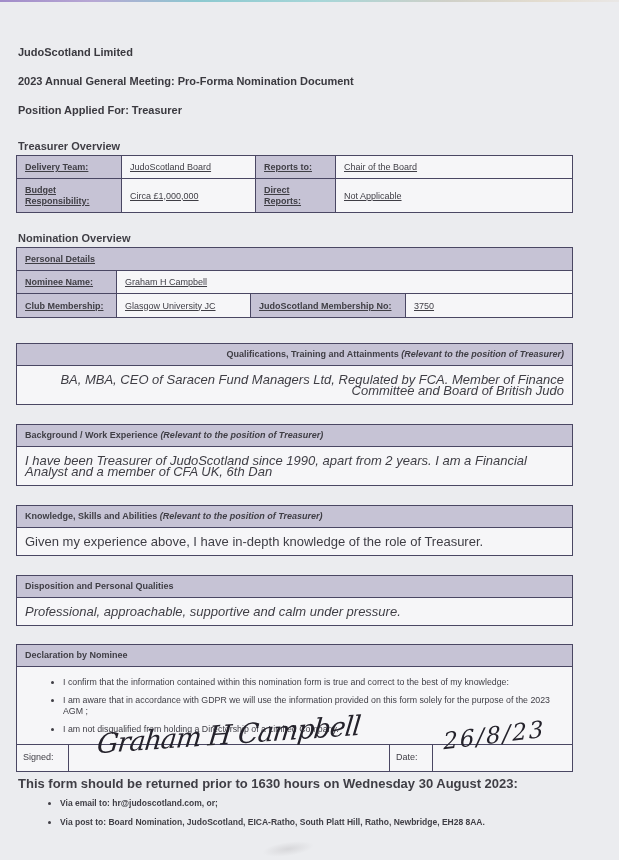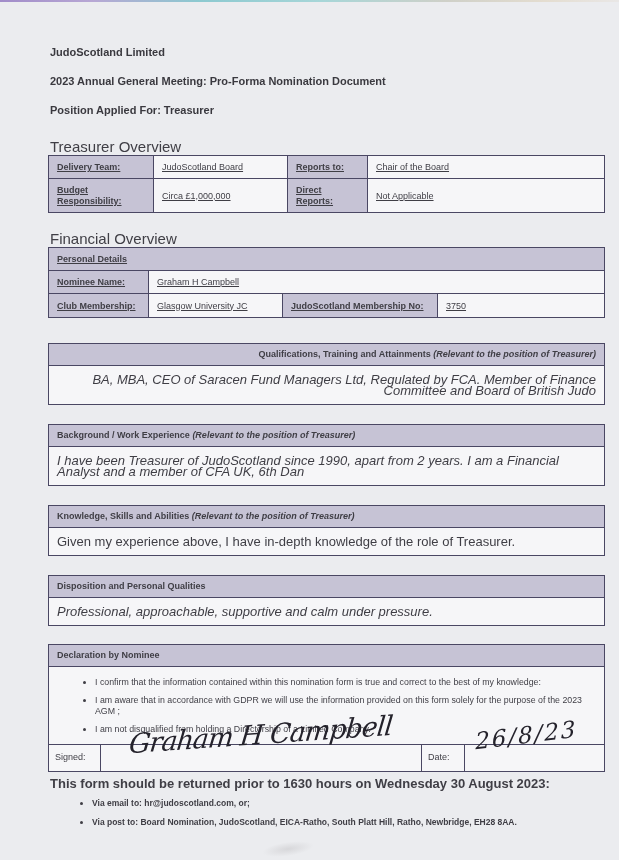--- a/index.html
+++ b/index.html
@@ -21,24 +21,24 @@
   }
   .scan-artifact{
     position:absolute;top:0;left:0;width:100%;height:2px;
     background:linear-gradient(90deg,#a18cc9 0%,#b7a7d4 15%,#8cc9d0 32%,#a7d6d8 52%,#cfd0c8 72%,#e4ddd0 88%,#e9e7e6 100%);
   }
   .smudge{
     position:absolute;left:262px;top:842px;width:52px;height:14px;
     background:radial-gradient(ellipse at center,#d7d7da 0%,rgba(215,215,218,0) 70%);
     transform:rotate(-8deg);
   }
-  .content{position:absolute;left:48px;top:0;width:557px;}
+  .content{position:absolute;left:16px;top:0;width:557px;}
   .titles{margin:46px 0 0 2px;}
   .title-line{font-size:11px;line-height:13px;font-weight:bold;margin:0 0 16px 0;color:#3a393f;}
-  .sec-label{font-size:15px;line-height:11px;font-weight:normal;margin:4px 0 3px 2px;}
+  .sec-label{font-size:11px;line-height:11px;font-weight:bold;margin:4px 0 3px 2px;}
   .mt-overview{margin-top:24px;}
   .mt-nom{margin-top:20px;}
 
   .tbl{display:grid;border:1px solid var(--border);background:var(--paper);box-sizing:border-box;text-decoration:underline;}
   .tbl .cell{
     box-sizing:border-box;
     border-right:1px solid var(--border);
     border-bottom:1px solid var(--border);
     padding:6px 8px 5px 8px;
     font-size:9px;line-height:11px;
@@ -115,21 +115,21 @@
       <div class="cell lbl">Delivery Team:</div>
       <div class="cell val">JudoScotland Board</div>
       <div class="cell lbl">Reports to:</div>
       <div class="cell val noR">Chair of the Board</div>
       <div class="cell lbl noB">Budget Responsibility:</div>
       <div class="cell val noB">Circa £1,000,000</div>
       <div class="cell lbl noB">Direct Reports:</div>
       <div class="cell val noR noB">Not Applicable</div>
     </div>
 
-    <div class="sec-label mt-nom">Financial Overview</div>
+    <div class="sec-label mt-nom">Nomination Overview</div>
     <div class="tbl tbl-2">
       <div class="cell lbl span-all noR">Personal Details</div>
       <div class="cell lbl">Nominee Name:</div>
       <div class="cell val span-rest noR">Graham H Campbell</div>
       <div class="cell lbl noB">Club Membership:</div>
       <div class="cell val noB">Glasgow University JC</div>
       <div class="cell lbl noB">JudoScotland Membership No:</div>
       <div class="cell val noR noB">3750</div>
     </div>
 

